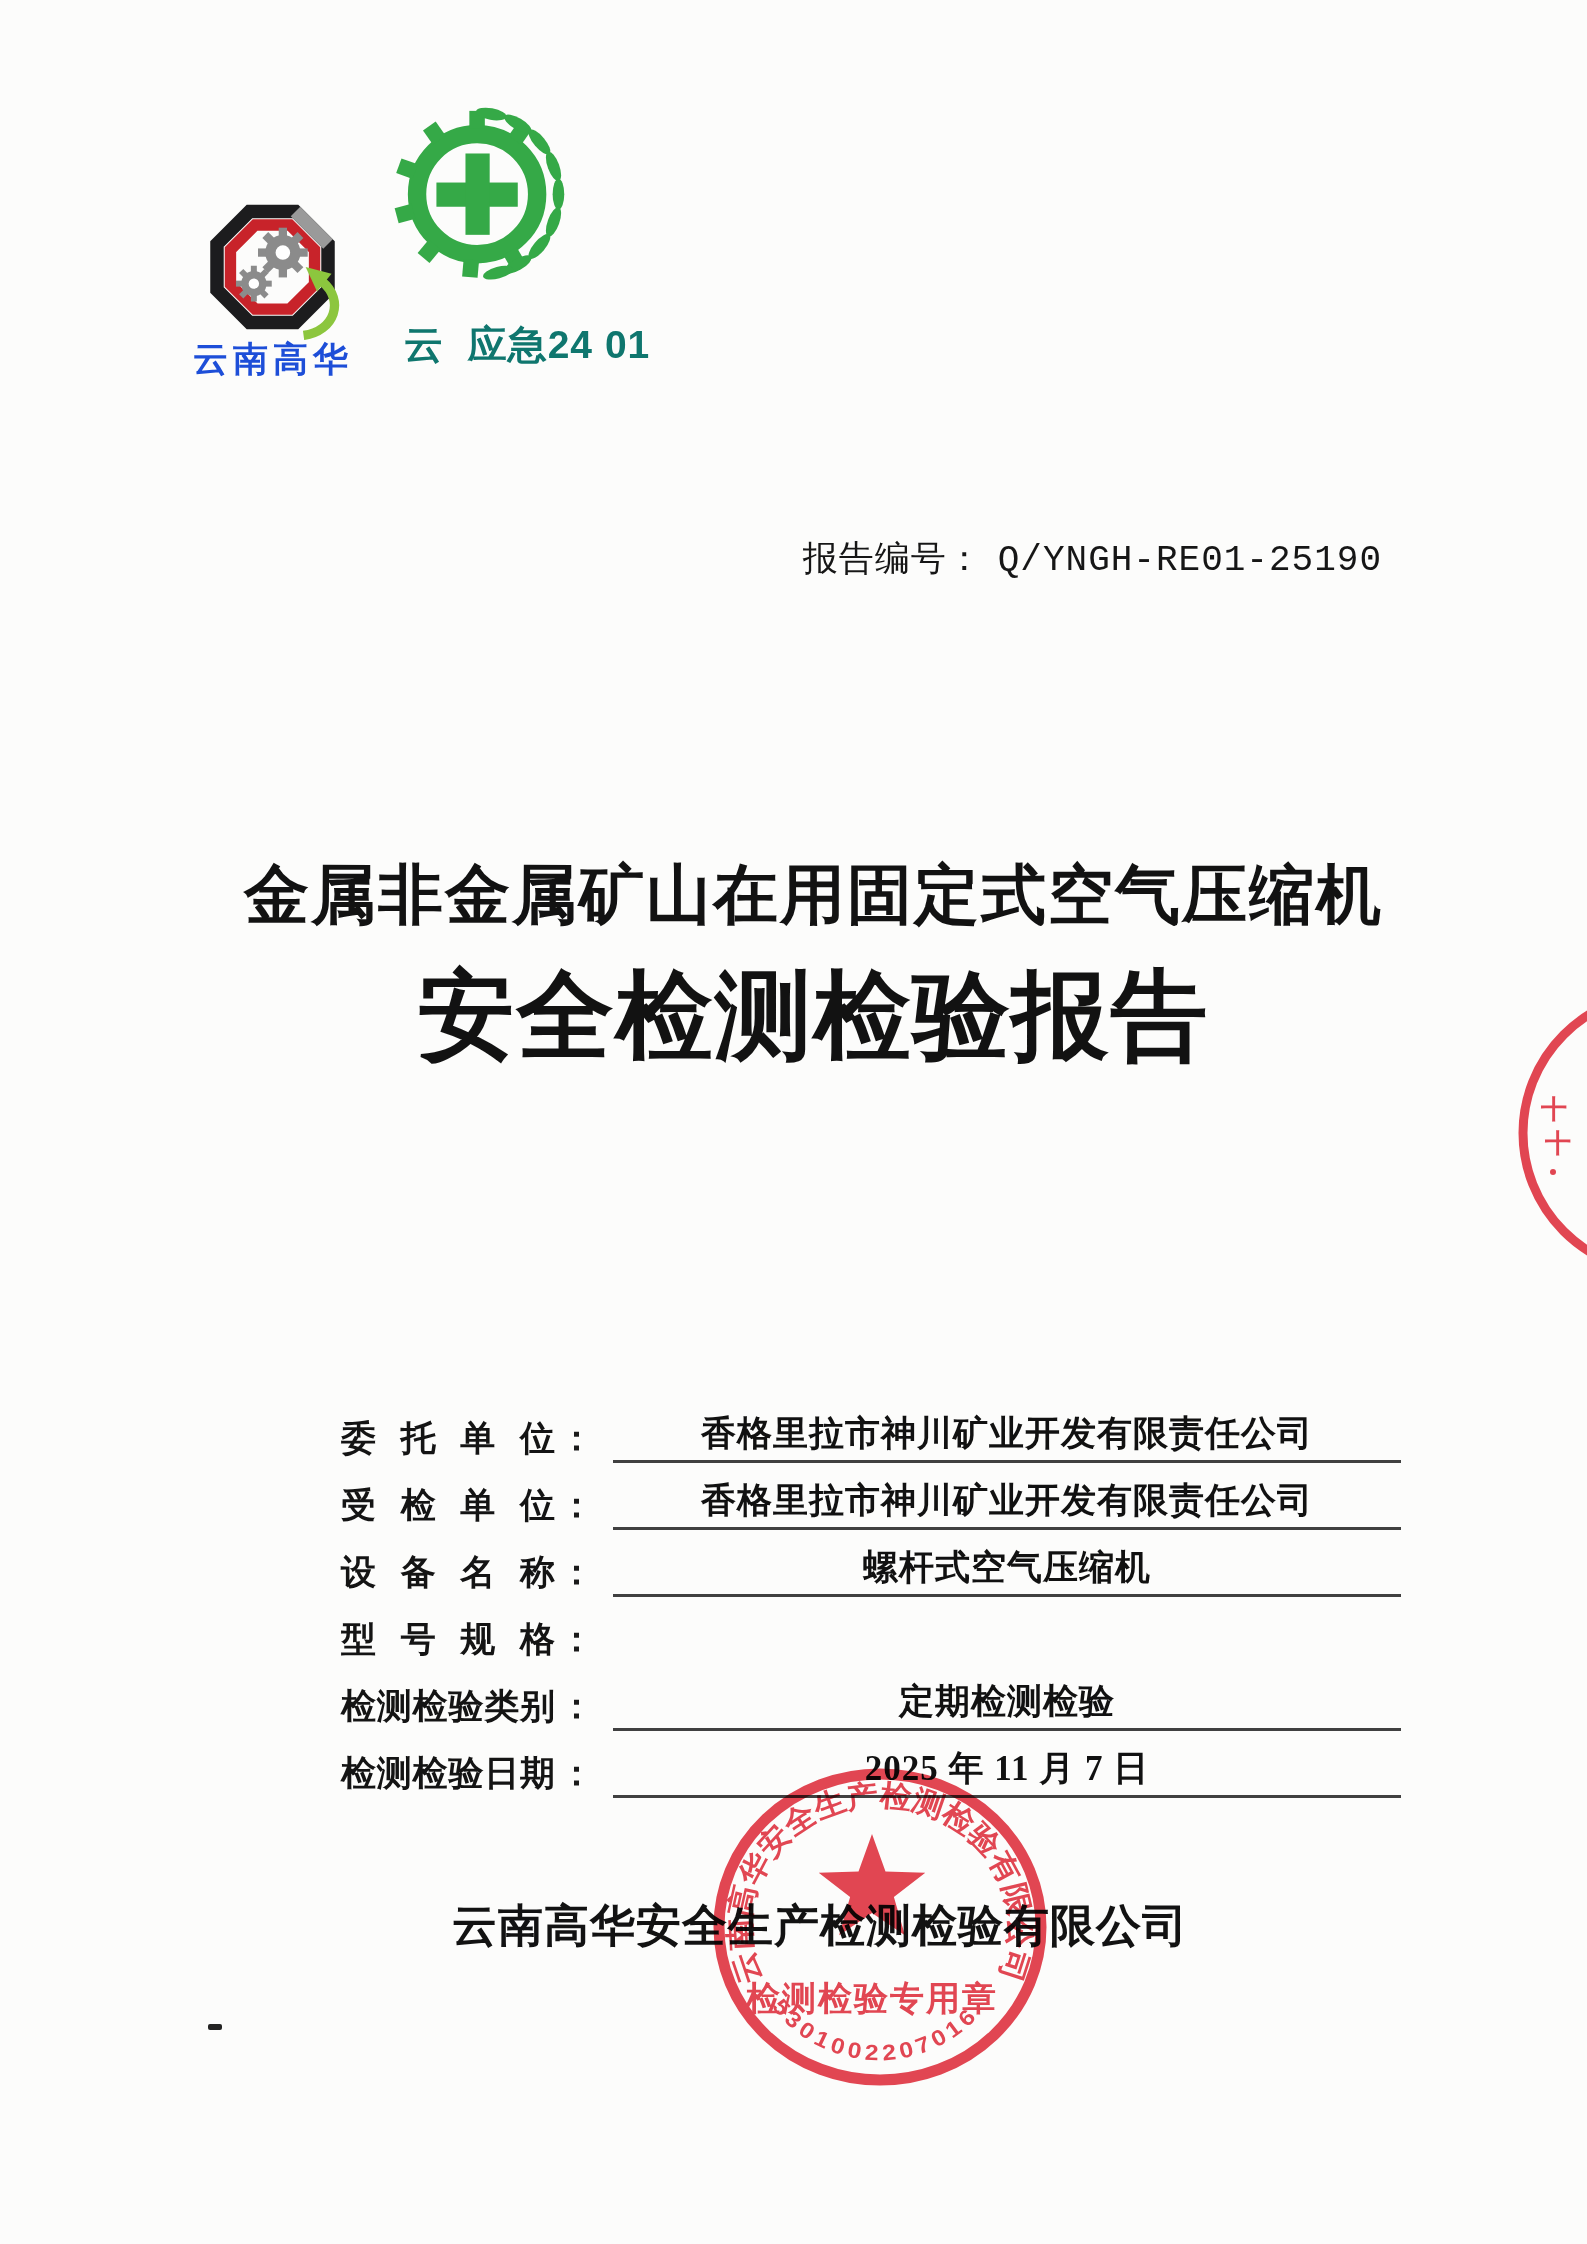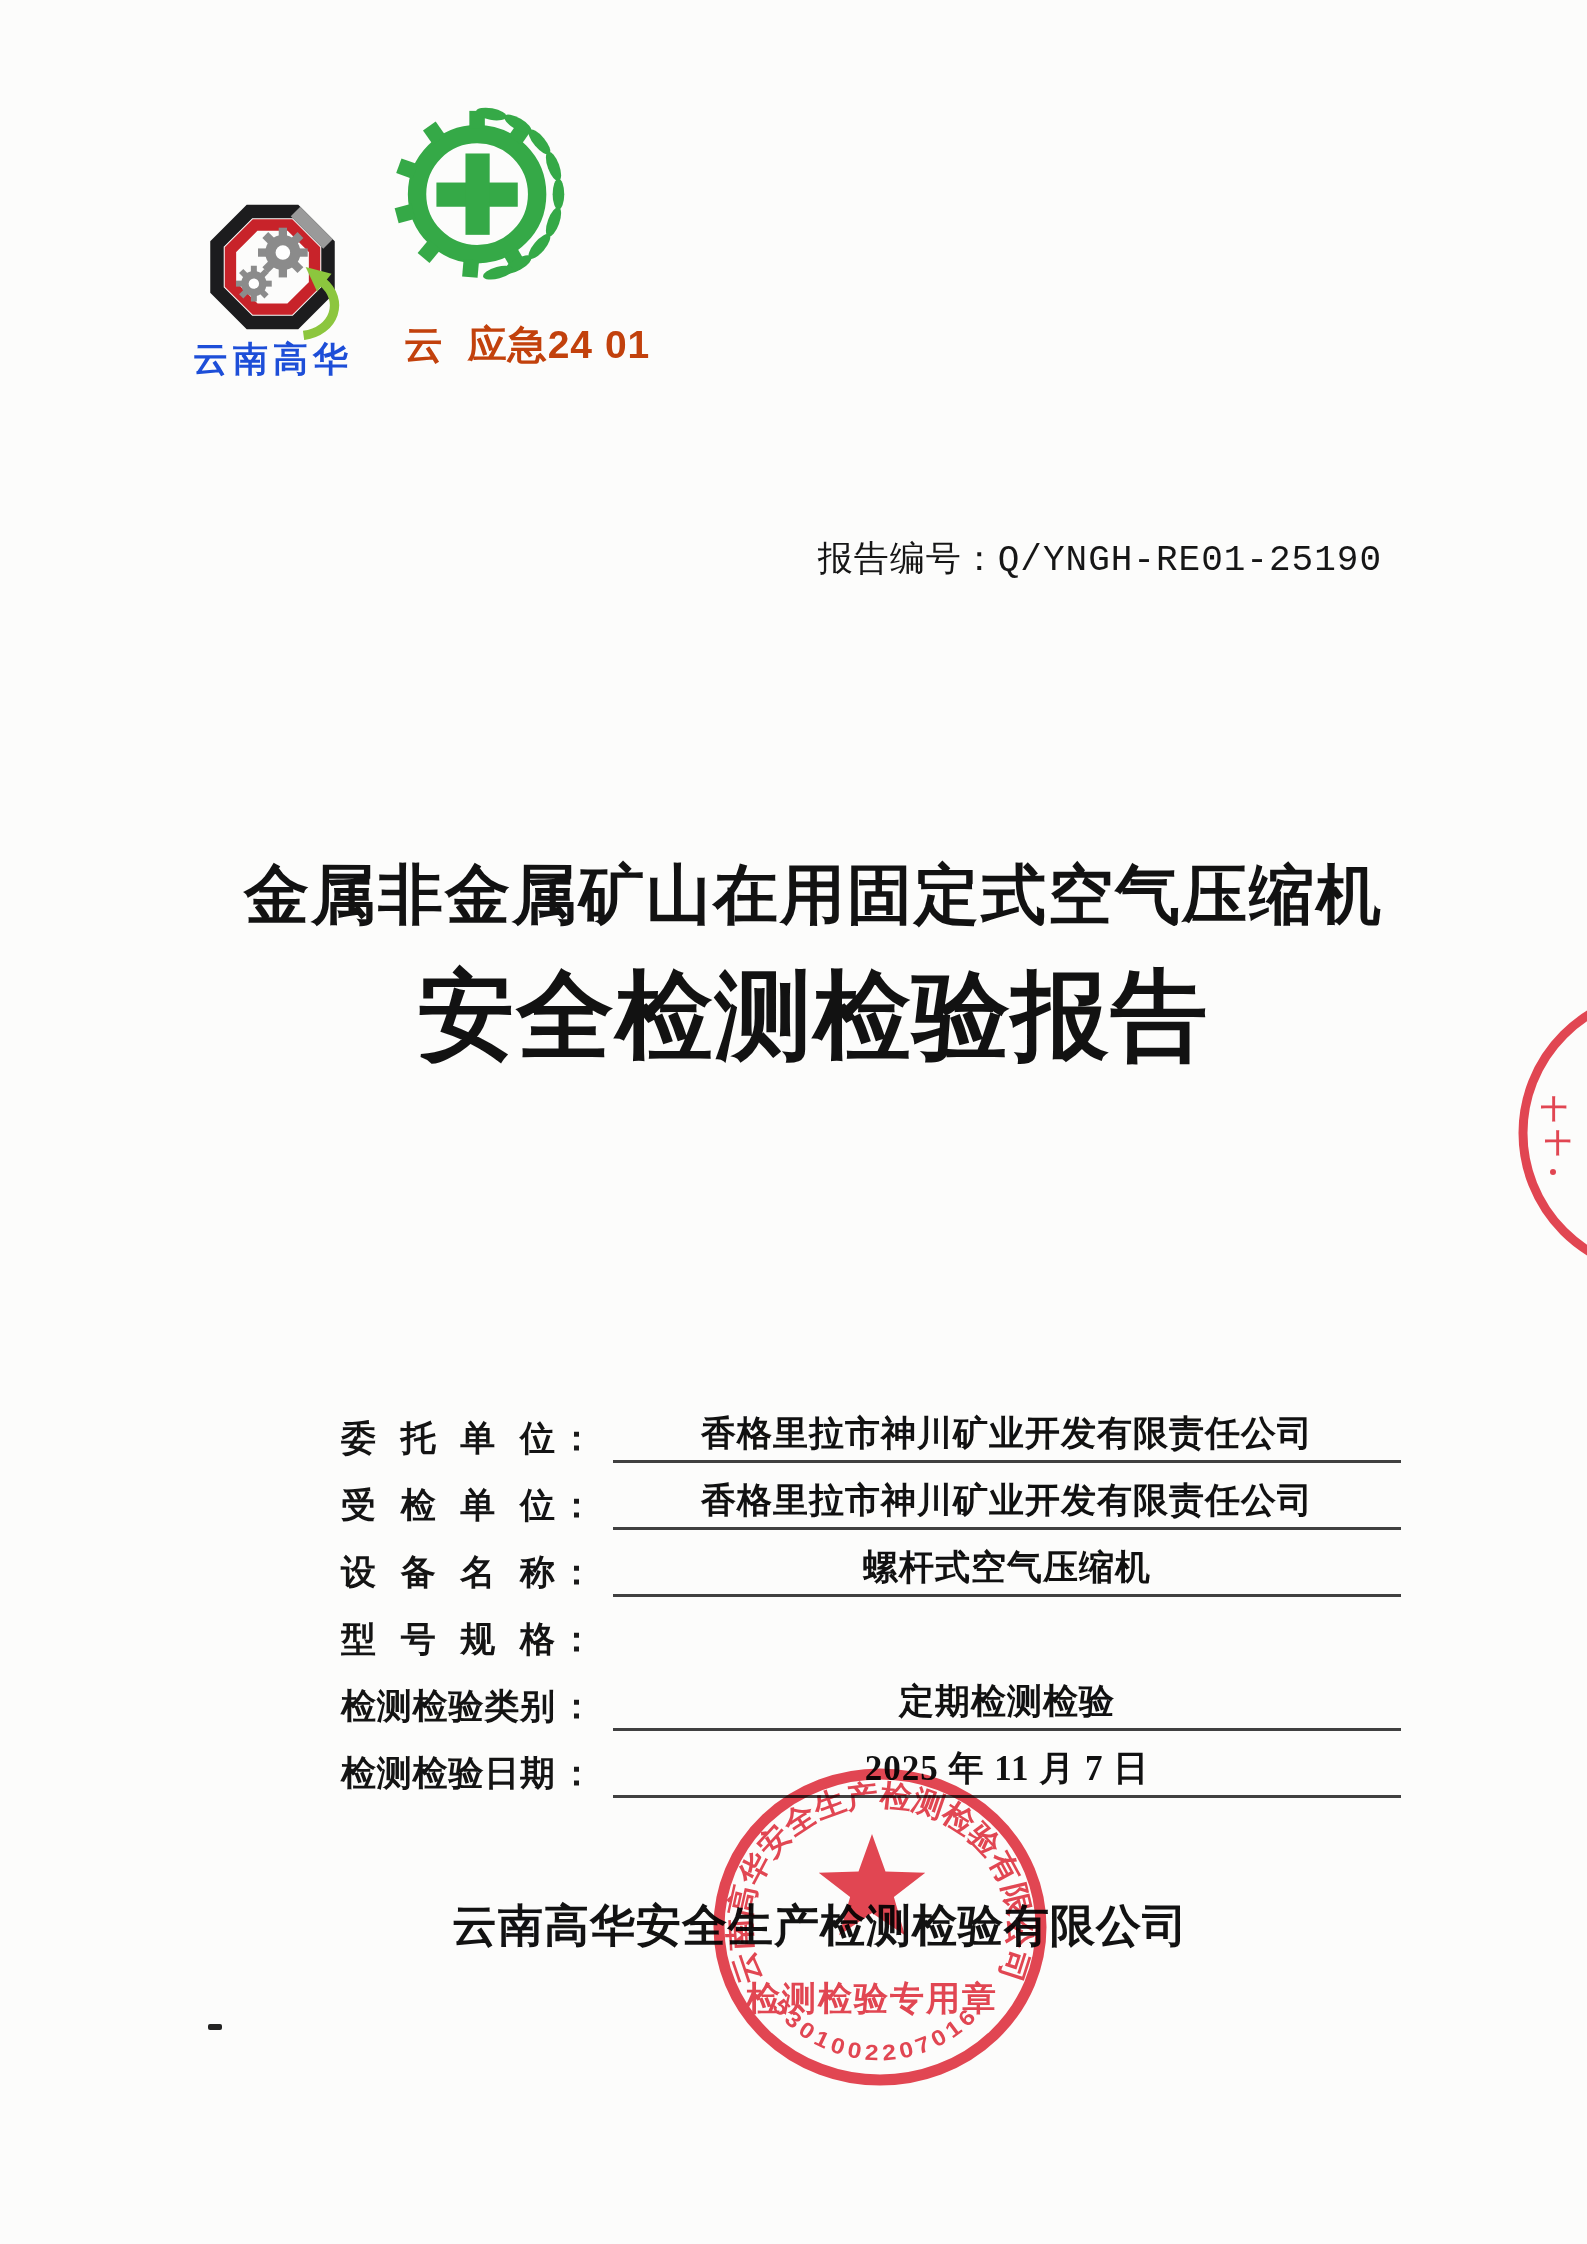--- a/index.html
+++ b/index.html
@@ -13,31 +13,31 @@
 
   
   #left-logo{left:200px;top:190px;width:145px;height:150px;}
   #left-logo-caption{
     left:168px;top:336px;width:210px;text-align:center;
     font-size:35px;font-weight:900;letter-spacing:5px;color:#1d4ed8;
   }
   #green-logo{left:388px;top:96px;width:184px;height:206px;}
   #green-logo-caption{
     left:404px;top:318px;width:300px;
-    font-size:39px;font-weight:bold;letter-spacing:1px;color:#c2410c;
+    font-size:39px;font-weight:bold;letter-spacing:1px;color:#0f766e;
     font-family:"Liberation Sans","DejaVu Sans",sans-serif;
     white-space:pre;
   }
 
   
   #report-line{
     top:535px;right:205px;font-size:35px;letter-spacing:1px;
     color:#161616;white-space:nowrap;
   }
-  #report-line .num{font-family:"Liberation Mono","DejaVu Sans Mono",monospace;font-size:36px;}
+  #report-line .num{font-family:"Liberation Mono","DejaVu Sans Mono",monospace;font-size:36px;margin-left:15px;}
 
   
   .title{left:40px;right:0;text-align:center;font-weight:bold;color:#121212;}
   #title1{top:851px;font-size:65px;letter-spacing:2px;}
   #title2{top:952px;font-size:97px;letter-spacing:2px;}
 
   
   #form{left:305px;top:1402px;width:1060px;}
   .frow{position:relative;height:67px;margin-left:36px;}
   .flabel{

